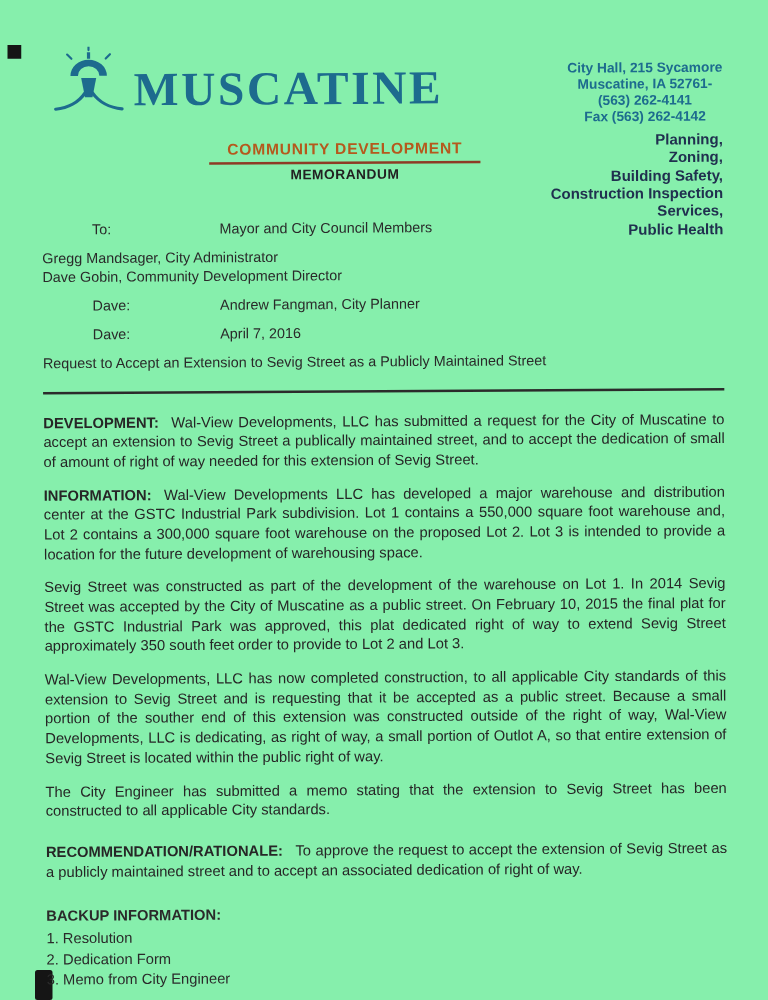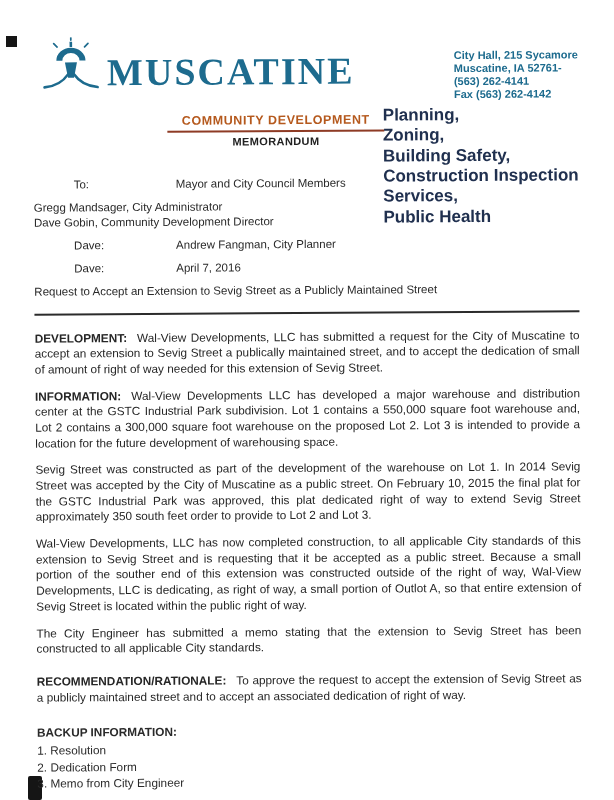--- a/index.html
+++ b/index.html
@@ -4,21 +4,21 @@
 <style>
   html, body {
     margin: 0;
     padding: 0;
     background: #e9e9e9;
   }
   .page {
     position: relative;
     width: 614px;
     height: 800px;
-    background: #ffffff;
+    background: #86efac;
     overflow: hidden;
     font-family: "Liberation Sans", sans-serif;
     color: #2a2a2a;
   }
   .sheet {
     position: absolute;
     inset: 0;
     padding: 36px 34px 0 35px;
     box-sizing: border-box;
     transform: rotate(-0.35deg);
@@ -48,21 +48,21 @@
     font-family: "Liberation Serif", serif;
     font-weight: 700;
     font-size: 38px;
     letter-spacing: 2px;
     color: #1d6b8e;
     line-height: 1;
     padding-top: 10px;
   }
   .contact {
     margin-top: 14px;
-    text-align: left;
+    text-align: center;
     font-weight: 700;
     font-size: 11px;
     line-height: 1.18;
     color: #1d6b8e;
     white-space: pre-line;
   }
 
   .title-row {
     position: relative;
     margin-top: 8px;
@@ -86,22 +86,23 @@
     margin-top: 3px;
     font-weight: 700;
     font-size: 11px;
     color: #222222;
     letter-spacing: 0.4px;
   }
   .services {
     position: absolute;
     right: 0;
     top: -4px;
-    font-weight: 700;
-    font-size: 17px;
+    text-align: right;
+    font-weight: 700;
+    font-size: 12px;
     line-height: 1.2;
     color: #20304f;
     white-space: pre-line;
   }
 
   
   .fields {
     margin-top: 20px;
     width: 420px;
   }

